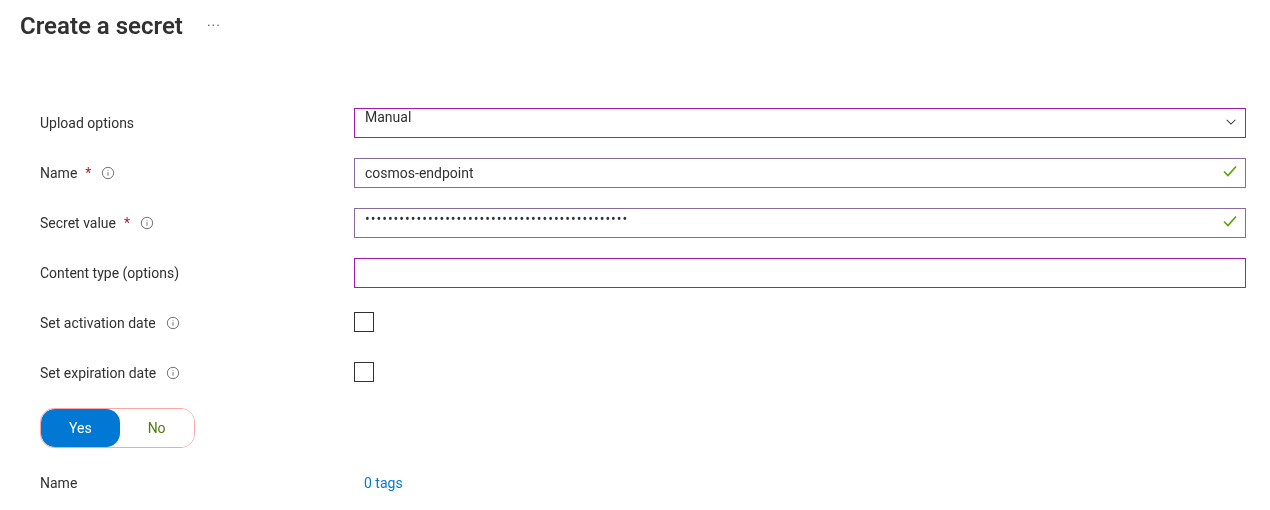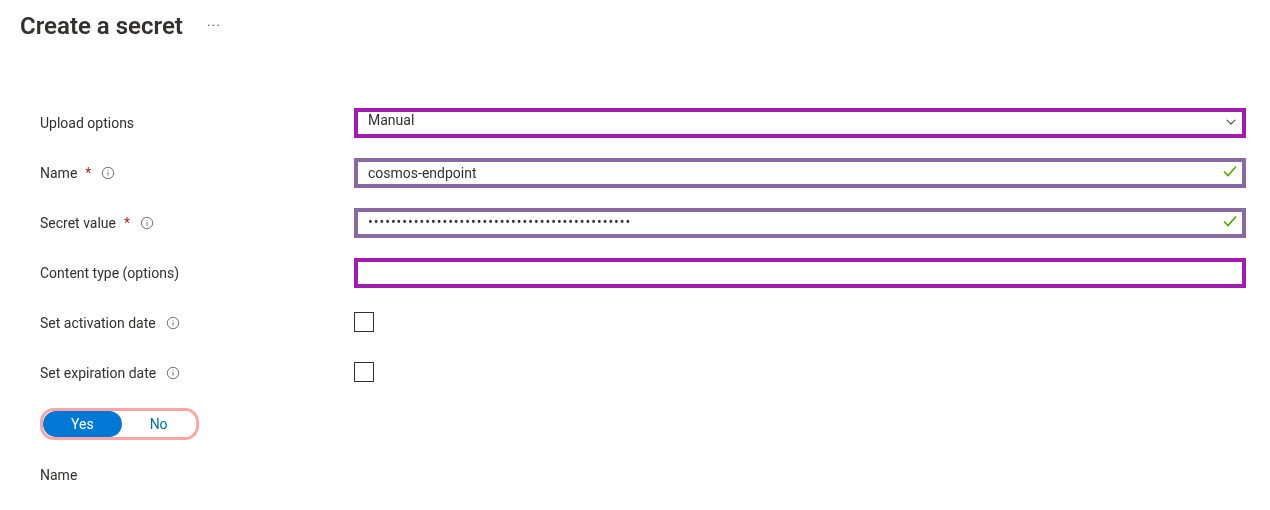--- a/index.html
+++ b/index.html
@@ -71,21 +71,21 @@
     flex: 1 1 auto;
     max-width: 892px;
   }
   .select-wrap, .input-wrap {
     position: relative;
     width: 100%;
   }
   .text-input, .select-input {
     width: 100%;
     height: 30px;
-    border: 4px solid #a21caf;
+    border: 1px solid #a21caf;
     border-radius: 0;
     padding: 0 10px;
     font-size: 14px;
     font-family: inherit;
     color: #323130;
     background: #fff;
     outline: none;
   }
   .text-input.validated {
     border-color: #886aa3;
@@ -118,34 +118,34 @@
   .checkbox {
     width: 20px;
     height: 20px;
     border: 1px solid #323130;
     background: #fff;
     cursor: pointer;
     display: inline-block;
   }
   .toggle-group {
     display: inline-flex;
-    border: 3px solid #fca5a5;
+    border: 1px solid #fca5a5;
     border-radius: 14px;
     overflow: hidden;
-    height: 32px;
+    height: 40px;
   }
   .toggle-option {
     display: flex;
     align-items: center;
     justify-content: center;
     padding: 0 28px;
     font-size: 14px;
     cursor: pointer;
     background: #fff;
-    color: #0369a1;
+    color: #4d7c0f;
     height: 100%;
   }
   .toggle-option.active {
     background: #0078d4;
     color: #fff;
     border-radius: 14px;
   }
   .tags-link {
     color: #0078d4;
     cursor: pointer;
@@ -283,16 +283,19 @@
           <div class="toggle-option active">Yes</div>
           <div class="toggle-option">No</div>
         </div>
       </div>
     </div>
 
     <div class="row">
       <div class="label-col">
         <span>Name</span>
       </div>
+      <div class="control-col">
+        <span class="tags-link">0 tags</span>
+      </div>
     </div>
 
   </div>
 </div>
 
 </body></html>

